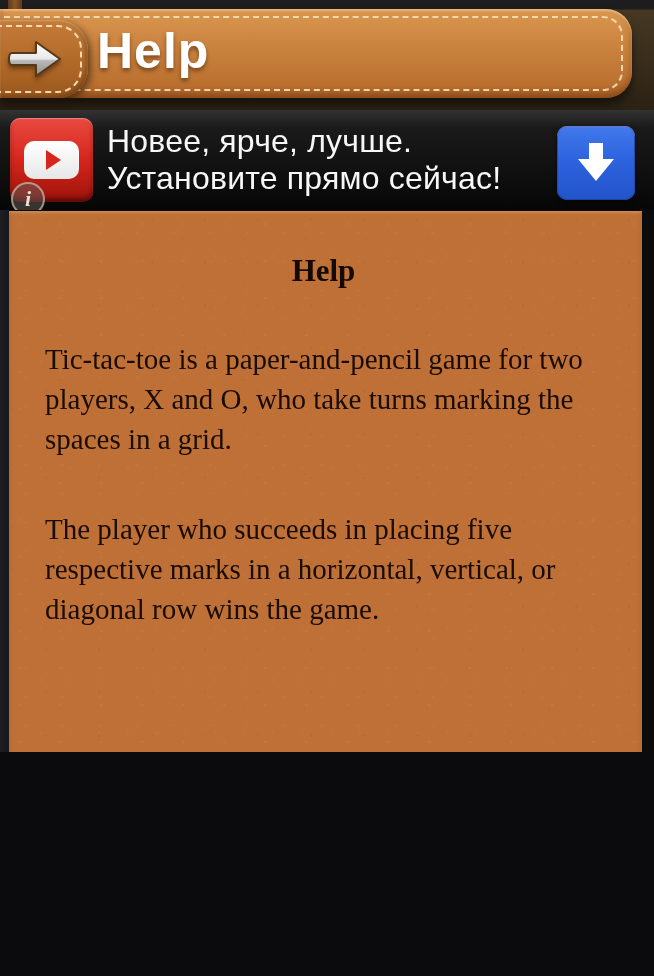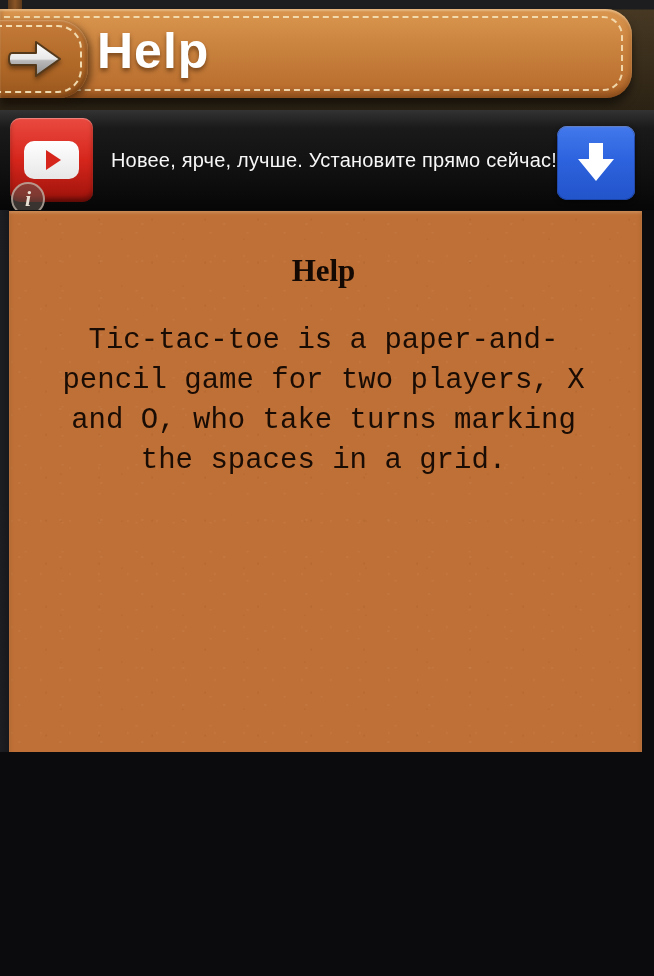--- a/index.html
+++ b/index.html
@@ -78,21 +78,21 @@
     border-left:15px solid #d6261c; border-top:10px solid transparent; border-bottom:10px solid transparent;
   }
   .info-icon {
     position:absolute; left:11px; top:72px; width:34px; height:34px; border-radius:50%;
     background:rgba(100,90,82,.55); border:2px solid rgba(210,198,186,.65);
     color:#e9e0d4; font-family:"Liberation Serif", serif; font-weight:bold; font-style:italic;
     font-size:22px; text-align:center; line-height:30px; cursor:pointer;
   }
   .ad-text {
     position:absolute; left:107px; top:50%; transform:translateY(-50%);
-    width:450px; color:#f7f7f7; font-size:20px; line-height:37px; letter-spacing:.2px;text-align:right;
+    width:450px; color:#f7f7f7; font-size:32px; line-height:37px; letter-spacing:.2px;
   }
   .install-btn {
     position:absolute; right:19px; top:16px; width:78px; height:74px; border-radius:10px;
     background:linear-gradient(180deg,#4379ec 0%,#2d63de 45%,#2254cb 100%);
     box-shadow:inset 0 1px 1px rgba(255,255,255,.35), inset 0 0 0 1px #1b44a8, 0 2px 5px rgba(0,0,0,.6);
     cursor:pointer;
   }
   .install-btn svg { position:absolute; left:19px; top:15px; }
 
   
@@ -105,22 +105,22 @@
     background-color:#bf7036;
     box-shadow:inset 0 2px 3px rgba(255,230,190,.25), inset 0 -2px 4px rgba(60,28,5,.3);
     padding:0 40px 0 36px;
     color:#170b04;
   }
   .help-heading {
     margin-top:42px; text-align:center;
     font-family:"Liberation Serif", serif; font-weight:bold; font-size:31px; color:#150a03;
   }
   .help-para {
-    margin-top:32px;
-    font-family:Liberation Mono, monospace; font-size:29px; line-height:40px; color:#190c04;text-align:center;
+    margin-top:50px;
+    font-family:Liberation Serif, serif; font-size:29px; line-height:40px; color:#190c04;
   }
 
   
   .bottom-popup {
     position:absolute; left:-4px; top:965px; width:238px; height:40px;
     border:3px solid #d5d5d5; border-radius:14px; background:#0a0a0a; overflow:hidden;
     cursor:pointer;
   }
   .bp-frag1 { position:absolute; left:64px; top:6px; width:22px; height:8px; background:#3c3c3c; border-radius:2px; }
   .bp-frag2 { position:absolute; left:92px; top:4px; width:26px; height:12px; background:#e8e8e8;
@@ -167,20 +167,21 @@
         <path d="M13 2 L27 2 L27 18 L38 18 L20 40 L2 18 L13 18 Z" fill="#ffffff"></path>
       </svg>
     </div>
     <div class="info-icon">i</div>
   </div>
 
   <div class="content">
     <div class="leather-panel leather-tex">
       <div class="help-heading">Help</div>
       <p class="help-para">Tic-tac-toe is a paper-and-pencil game for two players, X and O, who take turns marking the spaces in a grid.</p>
+      <p class="help-para">The player who succeeds in placing five respective marks in a horizontal, vertical, or diagonal row wins the game.</p>
     </div>
   </div>
 
   <div class="bottom-popup">
     <div class="bp-frag1"></div>
     <div class="bp-frag2"></div>
     <div class="bp-frag3"></div>
   </div>
 
 </div>

